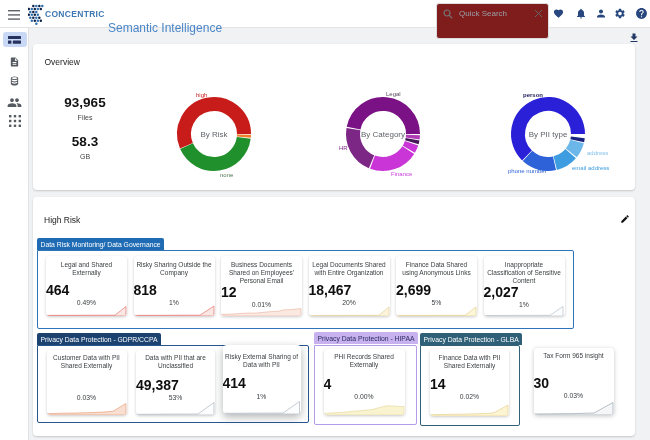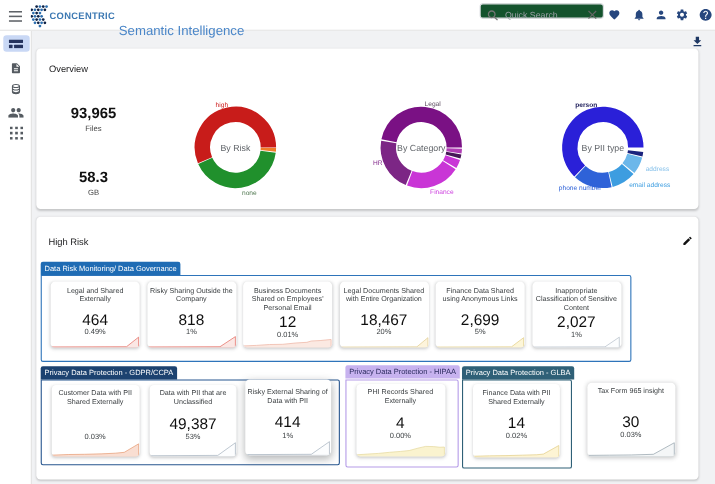--- a/index.html
+++ b/index.html
@@ -6,21 +6,21 @@
 html,body { width:650px; height:440px; font-family:"Liberation Sans", sans-serif; background:#f1f2f4; overflow:hidden; }
 #header { position:absolute; left:0; top:0; width:650px; height:28px; background:#fff; border-bottom:1px solid #e4e4e4; z-index:5; }
 #sidebar { position:absolute; left:0; top:28px; width:29px; height:412px; background:#fff; border-right:1px solid #e2e2e2; z-index:4; }
 .abs { position:absolute; }
 #ovcard { position:absolute; left:33px; top:44px; width:602px; height:146px; background:#fff; border-radius:4px; box-shadow:0 1px 2px rgba(0,0,0,.18); }
 #hrcard { position:absolute; left:33px; top:197px; width:602px; height:239px; background:#fff; border-radius:4px; box-shadow:0 1px 2px rgba(0,0,0,.18); }
 .gtab { position:absolute; font-size:6.8px; color:#fff; padding:2.5px 3.5px 2px 3.5px; border-radius:2px 2px 0 0; white-space:nowrap; z-index:2; }
 .gbox { position:absolute; border-radius:0 2px 2px 2px; background:#fff; }
 .kcard { position:absolute; background:#fff; border-radius:4px; box-shadow:0 1px 3px rgba(60,64,67,.28); overflow:hidden; }
 .kt { position:absolute; left:2px; right:2px; top:4.5px; text-align:center; font-size:6.5px; line-height:8.3px; color:#3c4043; }
-.kn { position:absolute; left:0; right:0; text-align:center; font-weight:normal; color:#0f0f0f; }
+.kn { position:absolute; left:0; right:0; text-align:left; font-weight:bold; color:#0f0f0f; }
 .kp { position:absolute; left:0; right:0; text-align:center; font-size:6.8px; color:#3c4043; }
 .spark { position:absolute; left:0; right:0; bottom:0; }
 </style>
 </head>
 <body>
 
 <div id="header">
   <svg class="abs" style="left:8px;top:10px" width="12" height="10" viewBox="0 0 12 10">
     <rect x="0" y="0" width="12" height="1.4" fill="#5f6368"></rect>
     <rect x="0" y="4.2" width="12" height="1.4" fill="#5f6368"></rect>
@@ -48,21 +48,21 @@
       <circle cx="8.3" cy="15.8" r="1.25" fill="#2e6fae"></circle>
       <circle cx="11.3" cy="15.8" r="1.25" fill="#0d2145"></circle>
       <circle cx="3.8" cy="18.7" r="1.25" fill="#2e6fae"></circle>
       <circle cx="6.8" cy="18.7" r="1.25" fill="#0d2145"></circle>
       <circle cx="9.8" cy="18.7" r="1.25" fill="#2e6fae"></circle>
       <circle cx="12.8" cy="18.7" r="1.25" fill="#0d2145"></circle>
       <circle cx="8.3" cy="21.7" r="1.25" fill="#2e6fae"></circle>
     </svg>
   <div class="abs" style="left:45px;top:8.5px;font-size:8.5px;font-weight:bold;color:#3d79b3;letter-spacing:.3px">CONCENTRIC</div>
   <div class="abs" style="left:108px;top:21px;font-size:12px;color:#4a86c8">Semantic Intelligence</div>
-  <div class="abs" style="left:436px;top:3px;width:113px;height:14px;border:1px solid #dadce0;border-radius:3px;background:#14532d">
+  <div class="abs" style="left:436px;top:3px;width:113px;height:36px;border:1px solid #dadce0;border-radius:3px;background:#7f1d1d">
     <svg class="abs" style="left:6px;top:4.5px" width="10" height="10" viewBox="0 0 10 10">
         <circle cx="4" cy="4" r="3" fill="none" stroke="#757575" stroke-width="1.2"></circle>
         <line x1="6.4" y1="6.4" x2="9.3" y2="9.3" stroke="#757575" stroke-width="1.2"></line>
       </svg>
     <span class="abs" style="left:22px;top:5px;font-size:8px;color:#9aa0a6">Quick Search</span>
     <svg class="abs" style="left:97px;top:4.5px" width="9" height="9" viewBox="0 0 9 9">
         <line x1="1" y1="1" x2="8" y2="8" stroke="#666" stroke-width="1"></line>
         <line x1="8" y1="1" x2="1" y2="8" stroke="#666" stroke-width="1"></line>
       </svg>
   </div>
@@ -116,21 +116,21 @@
 
 <svg class="abs" style="left:628px;top:32px" width="12" height="12" viewBox="0 0 24 24">
     <path fill="#1f3864" d="M19 9h-4V3H9v6H5l7 7 7-7zM5 18v2h14v-2H5z"></path>
   </svg>
 
 <div id="ovcard">
   <div class="abs" style="left:11.5px;top:12.5px;font-size:8.5px;color:#1d1d1f">Overview</div>
   <div class="abs" style="left:12px;top:51px;width:80px;text-align:center">
     <div style="font-size:13.5px;font-weight:bold;color:#111">93,965</div>
     <div style="font-size:7px;color:#444;margin-top:4px">Files</div>
-    <div style="font-size:13.5px;font-weight:bold;color:#111;margin-top:32px">58.3</div>
+    <div style="font-size:13.5px;font-weight:bold;color:#111;margin-top:13px">58.3</div>
     <div style="font-size:7px;color:#444;margin-top:4px">GB</div>
   </div>
 
   <svg class="abs" style="left:105.5px;top:31.5px" width="150" height="116" viewBox="0 0 150 116">
     <path d="M 47.38 69.72 A 30 30 0 1 1 105.00 58.00" fill="none" stroke="#c81c1a" stroke-width="14"></path>
       <path d="M 105.00 58.52 A 30 30 0 0 1 104.84 61.14" fill="none" stroke="#f07d29" stroke-width="14"></path>
       <path d="M 104.74 61.92 A 30 30 0 0 1 47.59 70.20" fill="none" stroke="#20902c" stroke-width="14"></path>
     <text x="57" y="21" font-size="6" fill="#cc1a1a">high</text>
     <text x="81" y="101" font-size="6" fill="#507850">none</text>
     <text x="75" y="61" font-size="8" fill="#5f6368" text-anchor="middle">By Risk</text>

